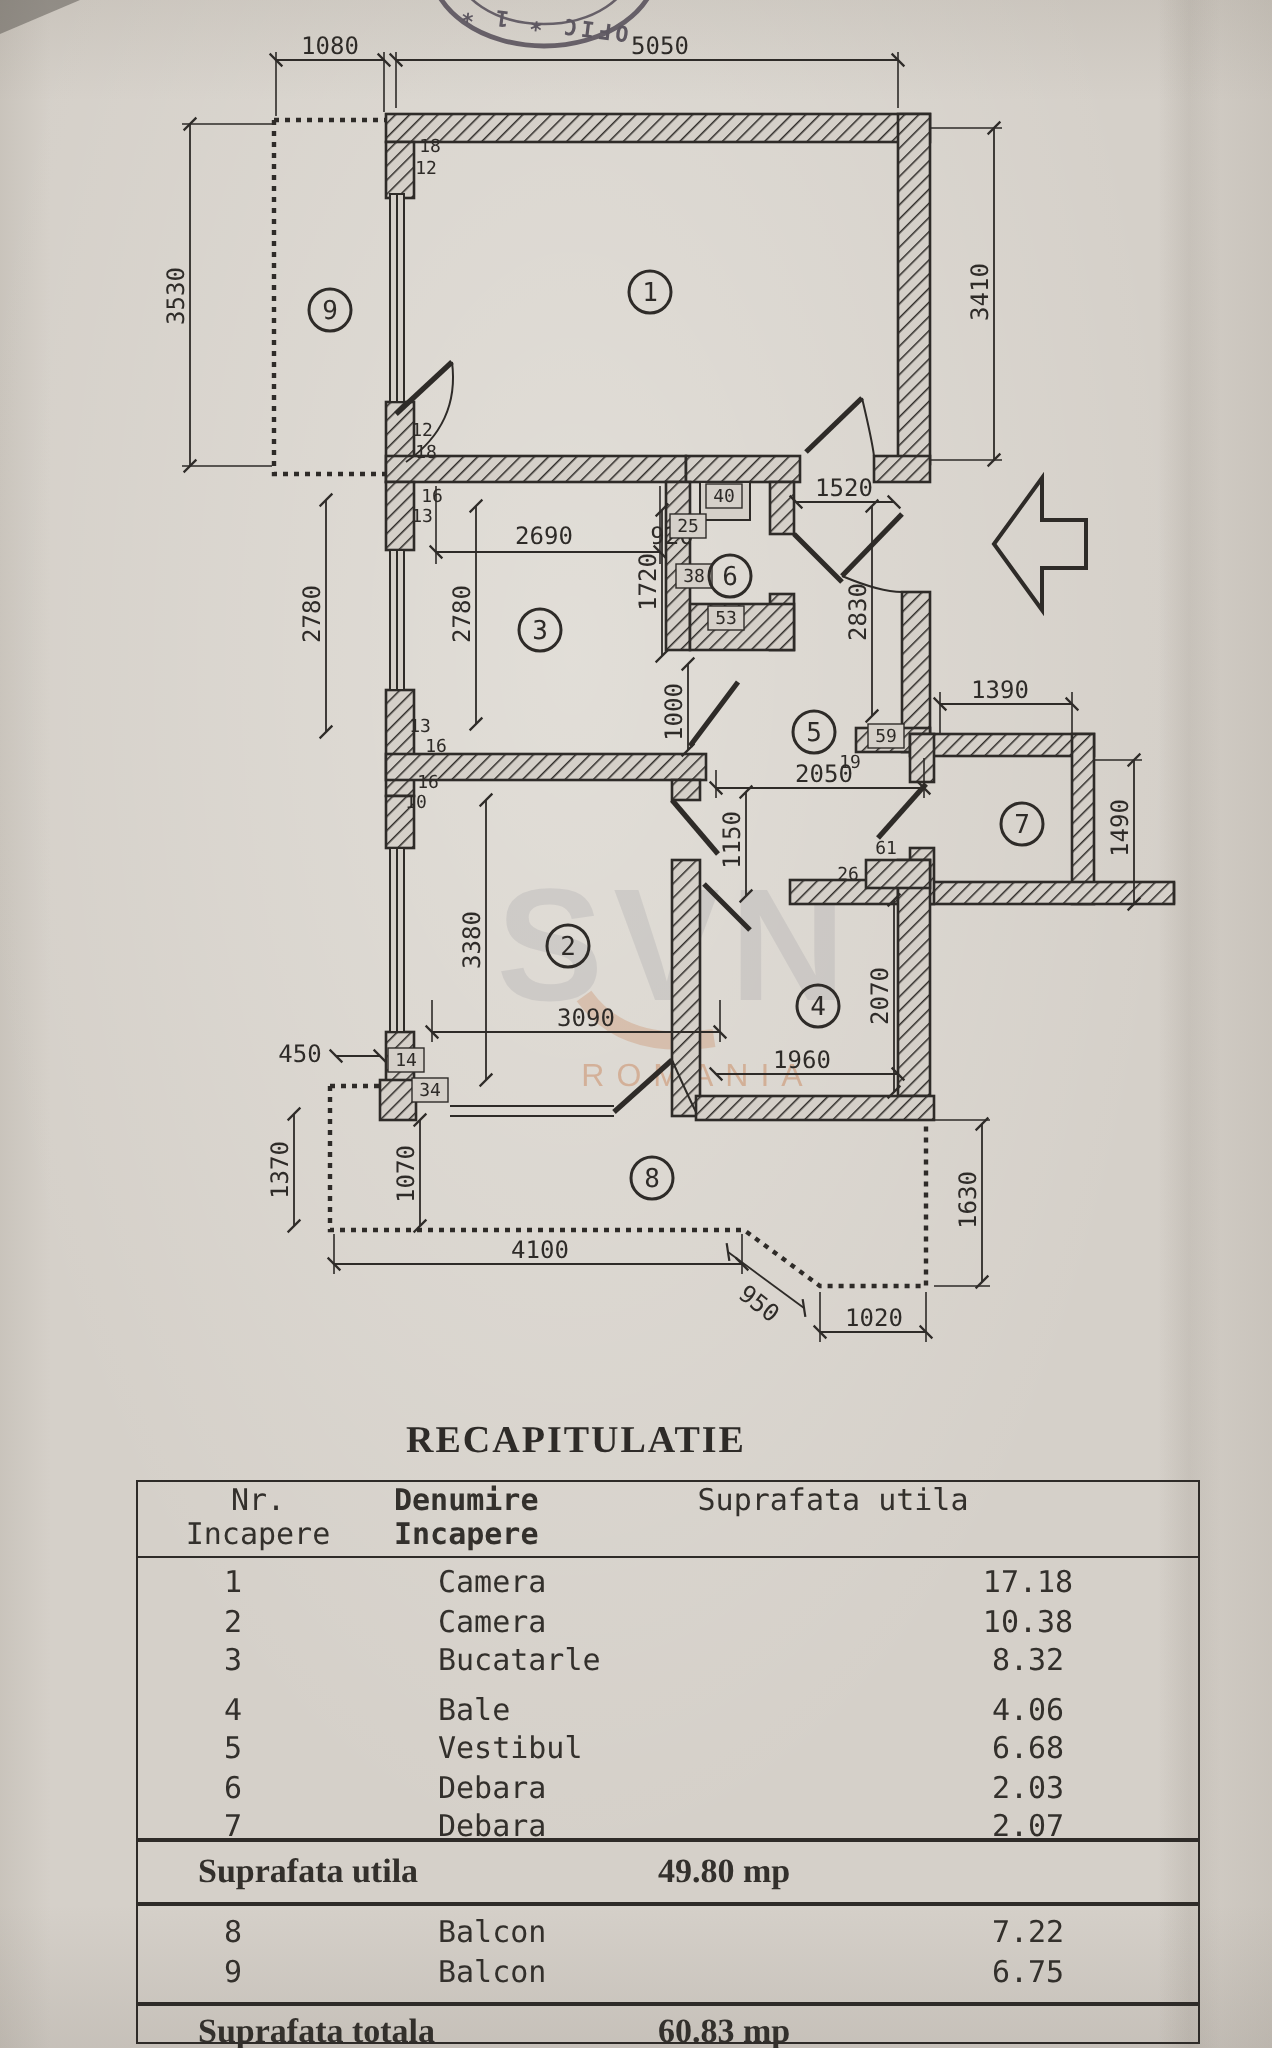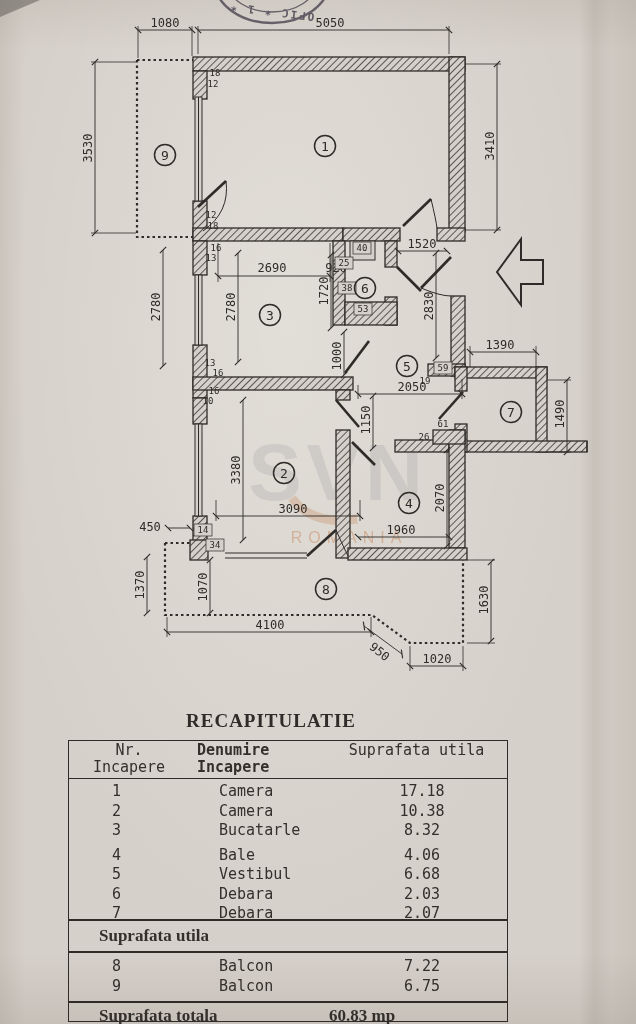--- a/index.html
+++ b/index.html
@@ -8,23 +8,23 @@
   .paper{position:relative;width:636px;height:1024px;
     background:
       linear-gradient(90deg, rgba(95,85,70,.10), transparent 4%, transparent 91%, rgba(95,85,70,.10)),
       linear-gradient(180deg, rgba(110,100,85,.10), transparent 5%, transparent 93%, rgba(90,80,70,.12)),
       linear-gradient(90deg, transparent 91%, rgba(70,60,50,.08) 93.5%, transparent 96%),
       radial-gradient(ellipse at 45% 32%, rgba(255,255,250,.30), transparent 62%),
       #d5d0c9;
     color:#2e2b28;}
   svg{position:absolute;left:0;top:0;}
   .recap{position:absolute;left:0;top:700px;width:636px;height:324px;}
-  .recap-title{position:absolute;left:51px;top:10px;width:440px;text-align:center;
+  .recap-title{position:absolute;left:68px;top:10px;width:440px;text-align:center;
      font-family:"Liberation Serif", serif;font-weight:bold;font-size:19px;letter-spacing:1px;}
-  .tbl{position:absolute;left:68px;top:40px;width:440px;height:282px;
+  .tbl{position:absolute;left:68px;top:40px;width:532px;height:282px;
      border:1.8px solid #2e2b28;box-sizing:border-box;font-size:15px;color:#33302c;}
   .thead{height:37px;border-bottom:1.6px solid #2e2b28;position:relative;font-size:15px;}
   .h-nr{position:absolute;left:0;top:1px;width:120px;text-align:center;line-height:17px;}
   .h-den{position:absolute;left:128px;top:1px;width:150px;text-align:left;line-height:17px;font-weight:bold;}
   .h-sup{position:absolute;left:260px;top:1px;width:175px;text-align:center;line-height:17px;}
   .rows1{padding-top:3px;height:137px;}
   .row{display:grid;grid-template-columns:95px 1fr 170px;line-height:19.5px;}
   .row.gap{margin-top:5px;}
   .c-nr{text-align:center;}
   .c-name{padding-left:55px;}
@@ -373,20 +373,21 @@
           </div>
         <div class="row">
             <span class="c-nr">7</span>
             <span class="c-name">Debara</span>
             <span class="c-area">2.07</span>
           </div>
       </div>
 
       <div class="boldrow">
         <span class="lab">Suprafata utila</span>
+        <span class="val">49.80 mp</span>
       </div>
 
       <div class="rows2">
         <div class="row">
             <span class="c-nr">8</span>
             <span class="c-name">Balcon</span>
             <span class="c-area">7.22</span>
           </div>
         <div class="row">
             <span class="c-nr">9</span>

